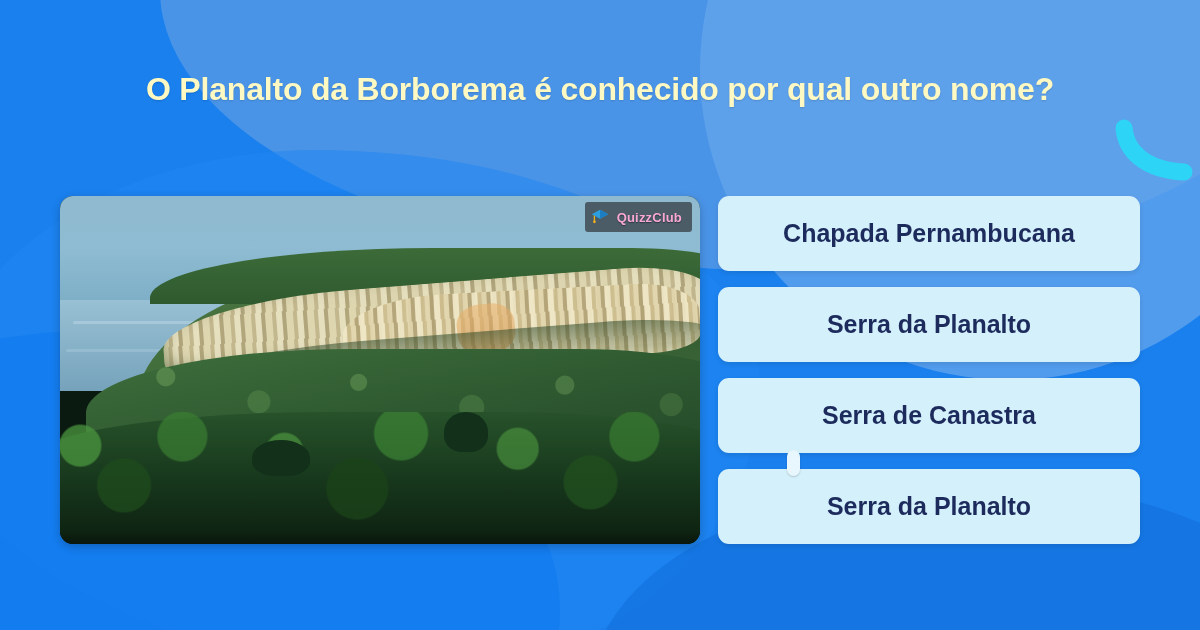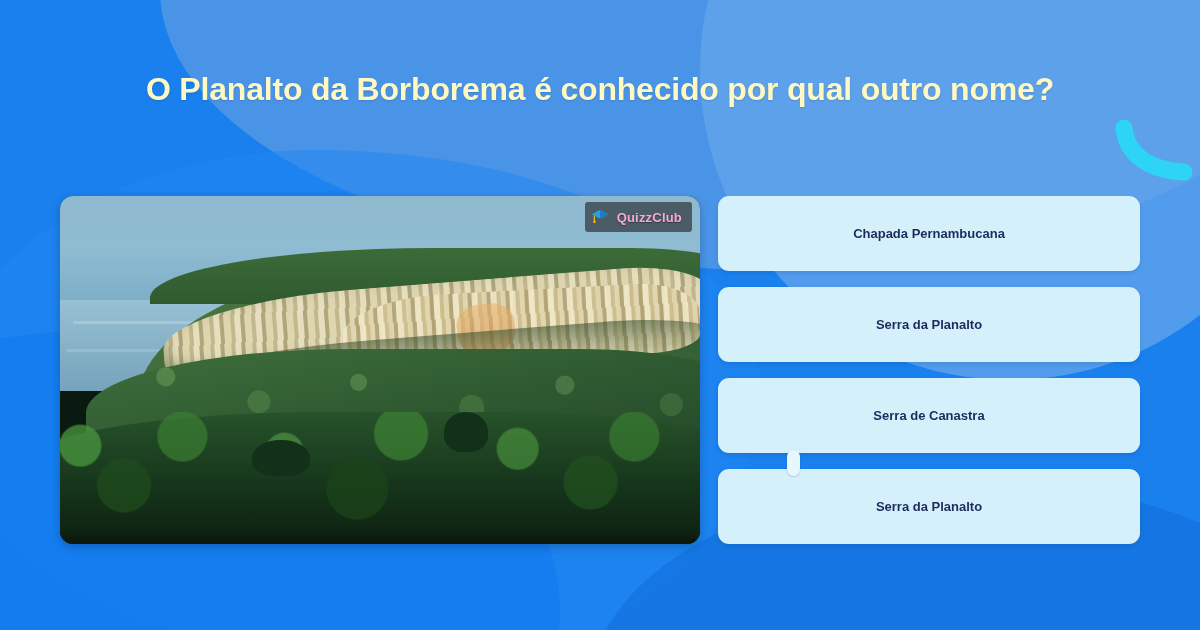--- a/index.html
+++ b/index.html
@@ -253,21 +253,21 @@
     width:422px; height:348px;
     display:flex; flex-direction:column;
     justify-content:space-between;
   }
   .answer {
     height:75px;
     background:#d4f0fb;
     border-radius:11px;
     display:flex; align-items:center; justify-content:center;
     color:#1c2b5c;
-    font-size:13px;
+    font-size:25px;
     font-weight:bold;
     text-align:center;
     padding:0 16px;
     box-shadow:0 2px 5px rgba(0,0,0,.10);
   }
 
   
   .scroll-nub {
     position:absolute;
     left:787px; top:450px;

